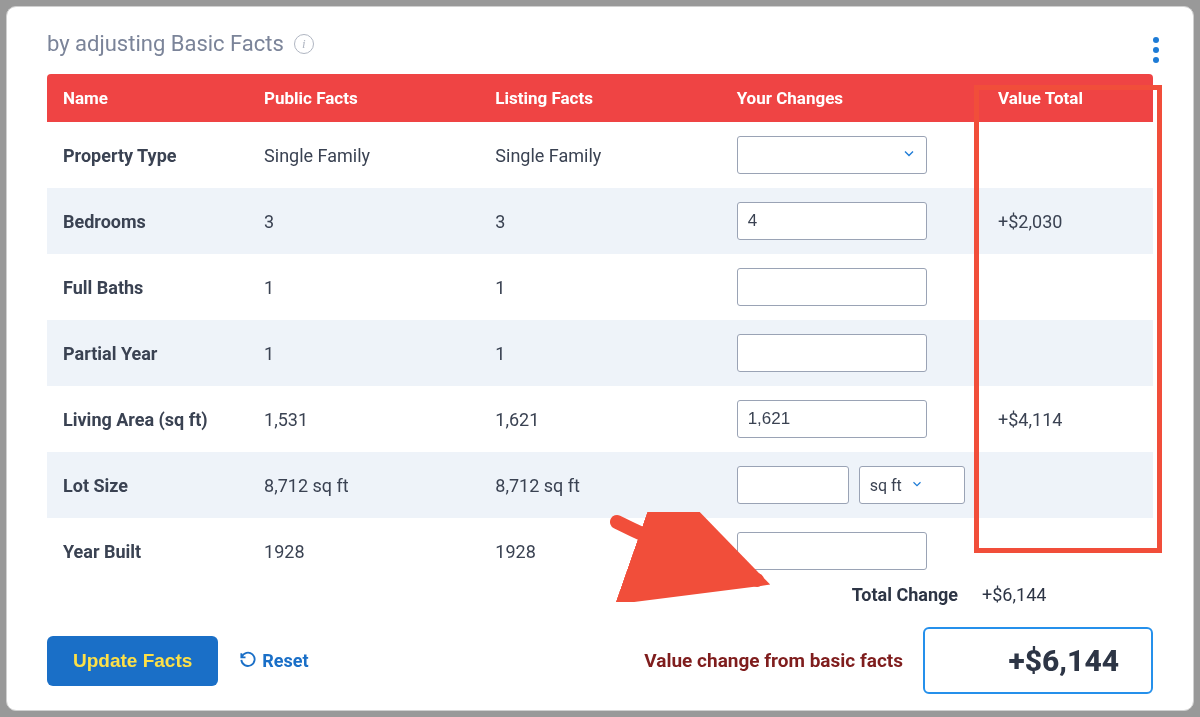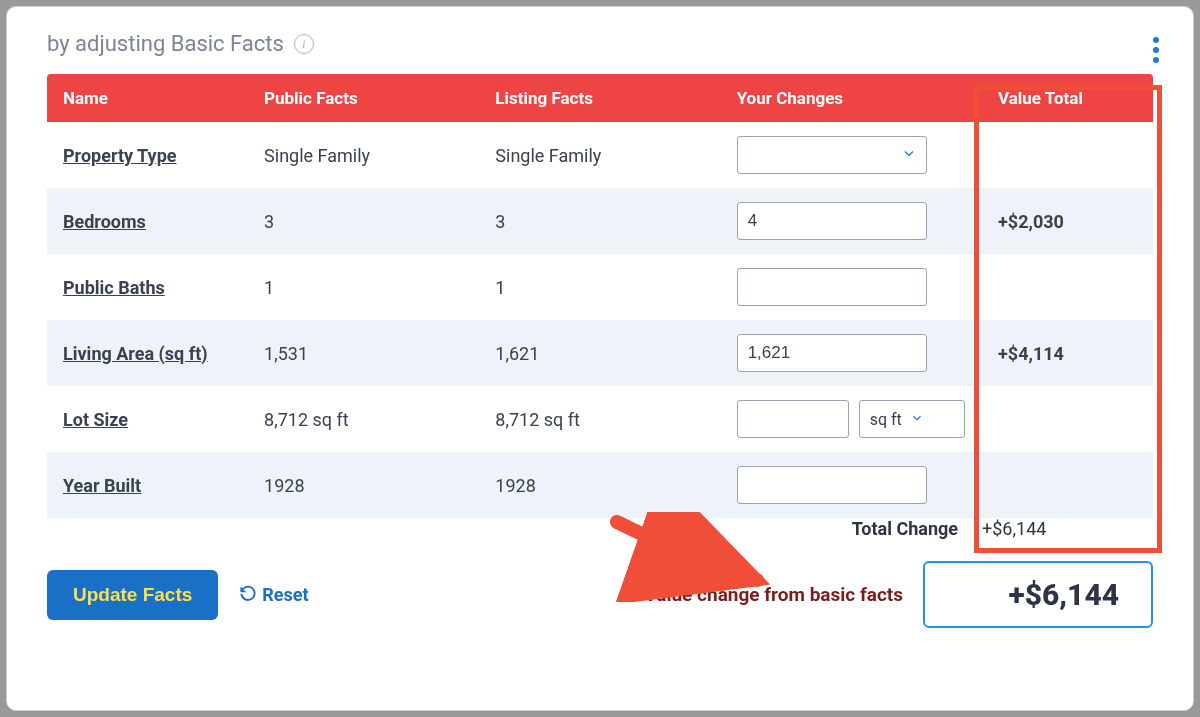--- a/index.html
+++ b/index.html
@@ -83,22 +83,22 @@
   .table thead th:first-child { border-top-left-radius: 4px; }
   .table thead th:last-child  { border-top-right-radius: 4px; }
   .table tbody td {
     font-size: 18px;
     color: #3a4252;
     padding: 14px 16px;
     vertical-align: middle;
   }
   .table tbody tr:nth-child(even) td { background: #eef3f9; }
   .table tbody tr:nth-child(odd) td  { background: #ffffff; }
-  .row-label { font-weight: 700; color: #4d5669; text-decoration: underline; }
-  .val-change { font-weight: 700; color: #343b49; }
+  .row-label { font-weight: 700; color: #4d5669; }
+  .val-change { font-weight: 400; color: #343b49; }
 
   .changes-cell { display: flex; gap: 10px; align-items: center; }
   .input {
     border: 1px solid #9aa3b5;
     border-radius: 3px;
     height: 38px;
     padding: 0 10px;
     font-size: 17px;
     color: #3a4252;
     background: #fff;
@@ -251,21 +251,32 @@
           <td>3</td>
           <td>3</td>
           <td>
             <div class="changes-cell">
               <input class="input" value="4" style="">
             </div>
           </td>
           <td class="val-change">+$2,030</td>
         </tr>
         <tr>
-          <td class="row-label">Public Baths</td>
+          <td class="row-label">Full Baths</td>
+          <td>1</td>
+          <td>1</td>
+          <td>
+            <div class="changes-cell">
+              <input class="input" style="">
+            </div>
+          </td>
+          <td class="val-change"></td>
+        </tr>
+        <tr>
+          <td class="row-label">Partial Year</td>
           <td>1</td>
           <td>1</td>
           <td>
             <div class="changes-cell">
               <input class="input" style="">
             </div>
           </td>
           <td class="val-change"></td>
         </tr>
         <tr>

